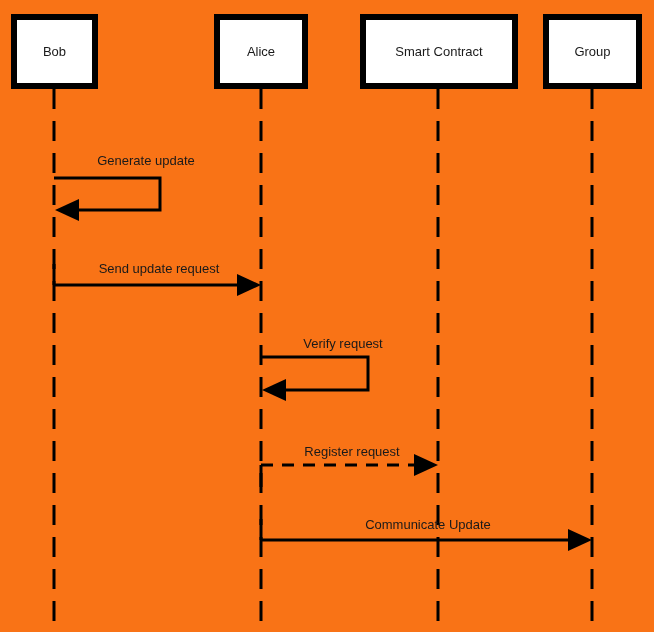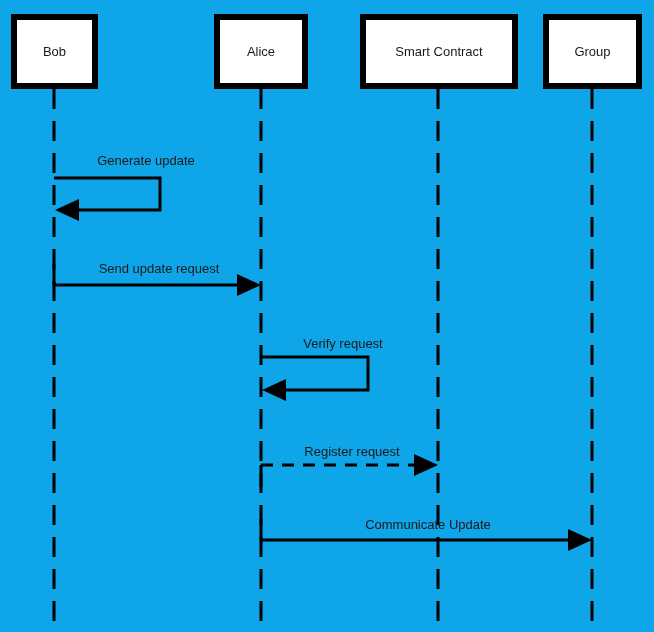--- a/index.html
+++ b/index.html
@@ -8,21 +8,21 @@
     padding: 0;
     background: #ffffff;
   }
   body {
     font-family: "Liberation Sans", sans-serif;
   }
   #diagram-root {
     position: relative;
     width: 654px;
     height: 632px;
-    background: #0ea5e9;
+    background: #f97316;
     overflow: hidden;
   }
   #sequence-svg {
     display: block;
     width: 654px;
     height: 632px;
   }
   .participant-box-rect {
     fill: #ffffff;
     stroke: #000000;

